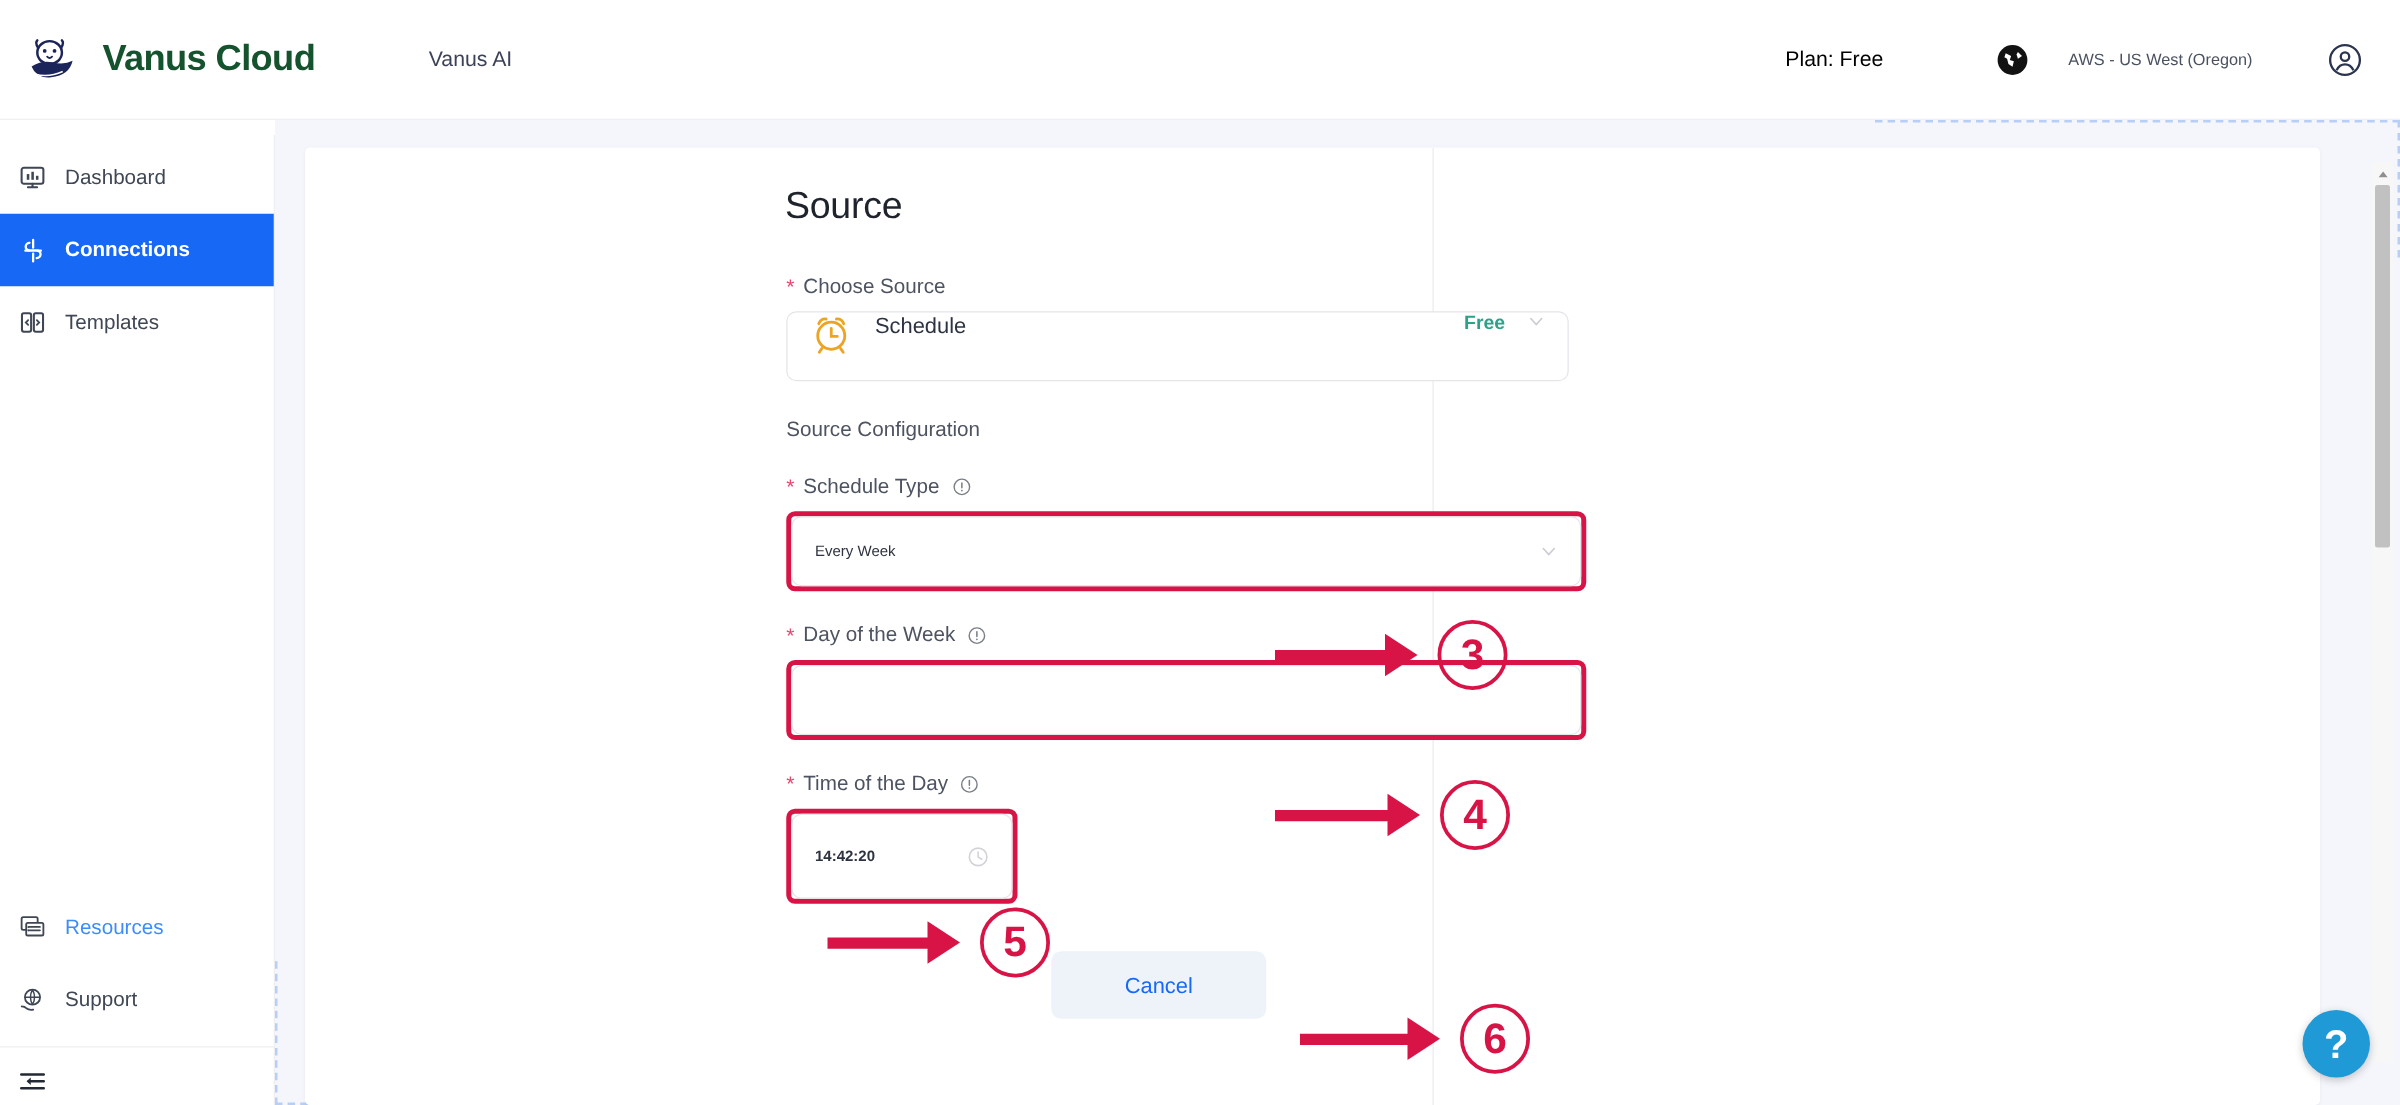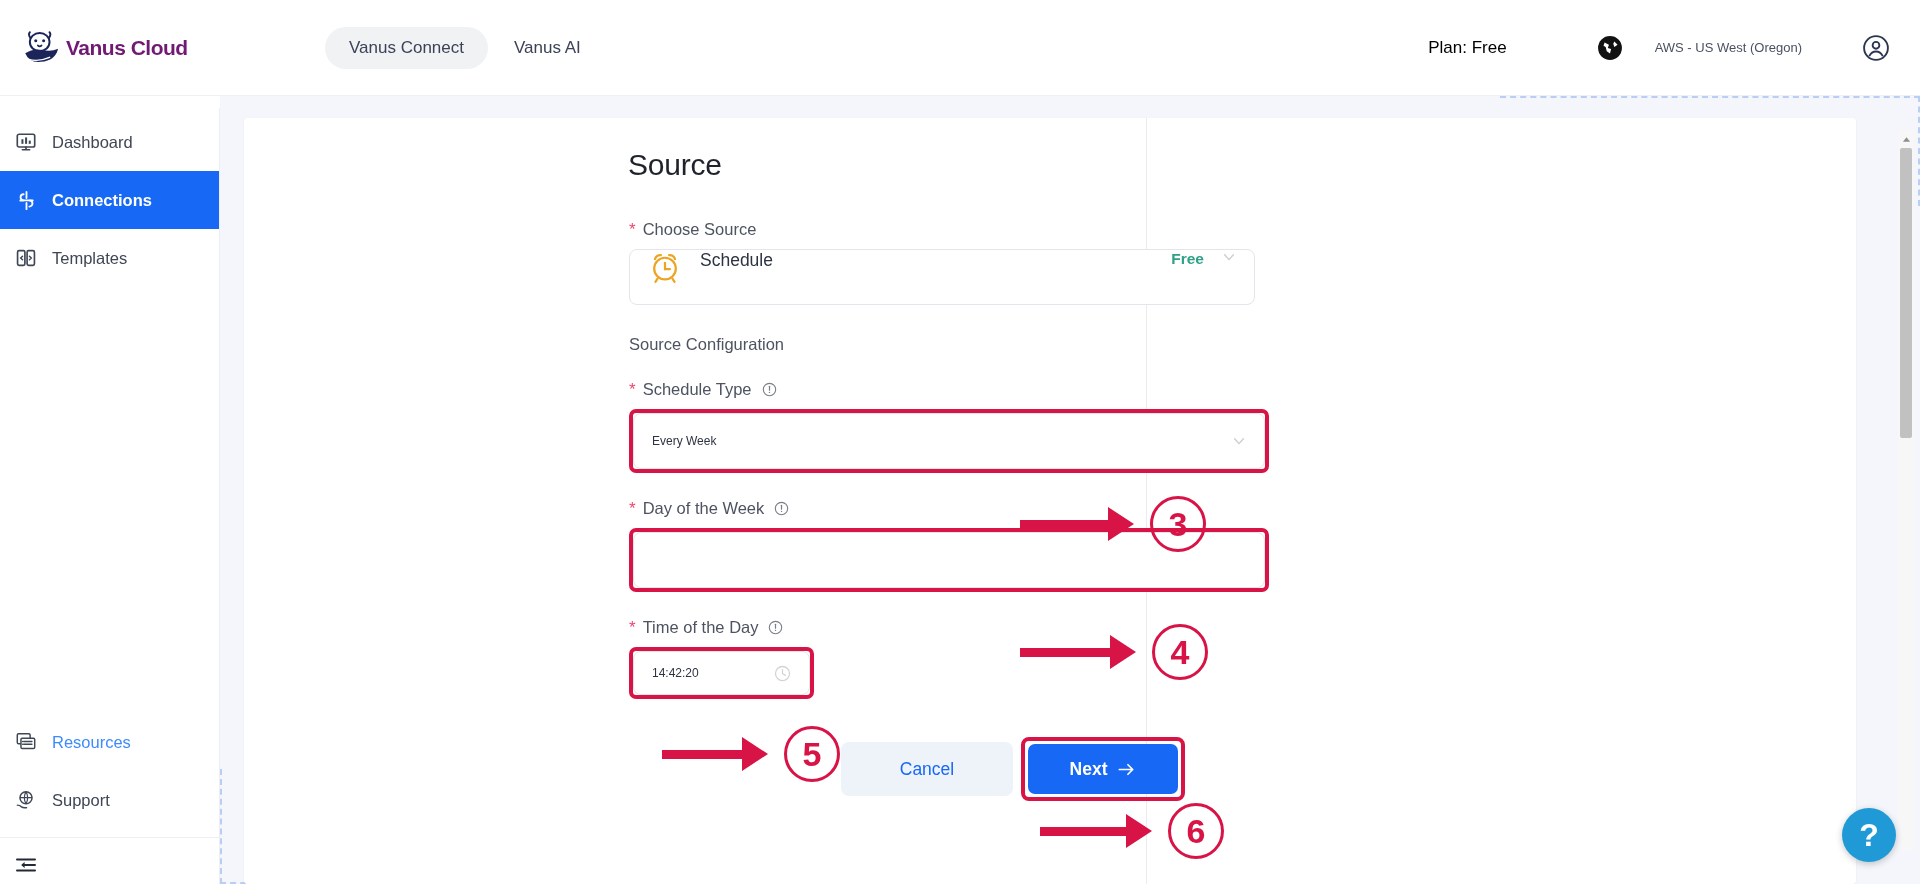--- a/index.html
+++ b/index.html
@@ -15,22 +15,22 @@
   .topbar {
     position: absolute; top: 0; left: 0; width: 1920px; height: 96px;
     background: #ffffff;
     border-bottom: 1px solid #eef0f4;
     display: flex; align-items: center;
     z-index: 40;
   }
   .brand { display: flex; align-items: center; margin-left: 20px; width: 250px; }
   .brand-logo { width: 42px; height: 42px; flex: 0 0 42px; }
   .brand-name {
-    font-size: 21px; font-weight: bold; color: #701a75;
-    letter-spacing: -0.5px; margin-left: 4px; white-space: nowrap;
+    font-size: 29px; font-weight: bold; color: #14532d;
+    letter-spacing: -0.5px; margin-left: 20px; white-space: nowrap;
   }
   .topnav { display: flex; align-items: center; gap: 8px; margin-left: 55px; }
   .topnav-pill {
     font-size: 17px; color: #3c4257; padding: 11px 24px;
     border-radius: 24px; white-space: nowrap;
   }
   .topnav-pill.active { background: #f1f2f4; }
   .topnav-pill.plain { padding: 11px 18px; }
   .topbar-right {
     margin-left: auto; display: flex; align-items: center; gap: 0px;
@@ -187,21 +187,20 @@
         <path d="M27 28 q3 3 6 0" stroke="#1b2559" stroke-width="2.2" fill="none" stroke-linecap="round"></path>
         <path d="M16 17 q-4 -6 -1 -9" stroke="#1b2559" stroke-width="3" fill="none" stroke-linecap="round"></path>
         <path d="M44 17 q4 -6 1 -9" stroke="#1b2559" stroke-width="3" fill="none" stroke-linecap="round"></path>
         <path d="M8 40 q12 -8 26 -5 q14 3 24 -2 q-4 18 -26 20 q-18 2 -24 -13z" fill="#1b2559"></path>
         <path d="M12 49 q16 5 34 -3" stroke="#ffffff" stroke-width="2" fill="none"></path>
       </svg>
       <div class="brand-name">Vanus Cloud</div>
     </div>
 
     <div class="topnav">
-      <div class="topnav-pill active">Vanus Connect</div>
       <div class="topnav-pill plain">Vanus AI</div>
     </div>
 
     <div class="topbar-right">
       <div class="plan-text">Plan: Free</div>
       <div class="region">
         <svg class="globe" viewBox="0 0 24 24">
           <circle cx="12" cy="12" r="11" fill="#121212"></circle>
           <path d="M7 7 l4 2 l-1 3 l3 1 l-1 4 l-3 -2 l-1 -4 l-2 -1z" fill="#ffffff"></path>
           <path d="M16 6 l3 3 l-3 2 l-1 -3z" fill="#ffffff"></path>
@@ -366,40 +365,32 @@
           <div class="field-label">
             <span class="req">*</span>
             <span>Time of the Day</span>
             <svg class="info-ico" viewBox="0 0 16 16">
               <circle cx="8" cy="8" r="6.6" fill="none" stroke="#4d5360" stroke-width="1.2"></circle>
               <path d="M8 4.6 v4.2" stroke="#4d5360" stroke-width="1.3" stroke-linecap="round"></path>
               <circle cx="8" cy="11.1" r="0.75" fill="#4d5360"></circle>
             </svg>
           </div>
           <div class="hl-box" style="width:185px;">
-            <div class="input-plain" style="height:44px;">
+            <div class="input-plain" style="height:68px;font-weight:bold;">
               <span>14:42:20</span>
               <svg class="chev" viewBox="0 0 16 16" style="margin-left:auto;width:17px;height:17px;">
                 <circle cx="8" cy="8" r="6.6" fill="none" stroke="#9aa0aa" stroke-width="1.2"></circle>
                 <path d="M8 4.4 v3.8 l2.7 1.6" fill="none" stroke="#9aa0aa" stroke-width="1.2" stroke-linecap="round"></path>
               </svg>
             </div>
           </div>
         </div>
 
         <div class="btn-row">
           <button class="btn-cancel">Cancel</button>
-          <div class="btn-next-wrap">
-            <button class="btn-next">
-              <span>Next</span>
-              <svg viewBox="0 0 20 20" width="19" height="19">
-                <path d="M2.5 10 h14 M11.5 5 l5 5 l-5 5" fill="none" stroke="#ffffff" stroke-width="1.8" stroke-linecap="round" stroke-linejoin="round"></path>
-              </svg>
-            </button>
-          </div>
         </div>
       </div>
     </div>
 
     <div class="anno" style="left:800px; top:400px;">
       <div class="arrow-line" style="width:90px;"></div>
       <div class="arrow-head"></div>
       <div class="anno-num">3</div>
     </div>
 

